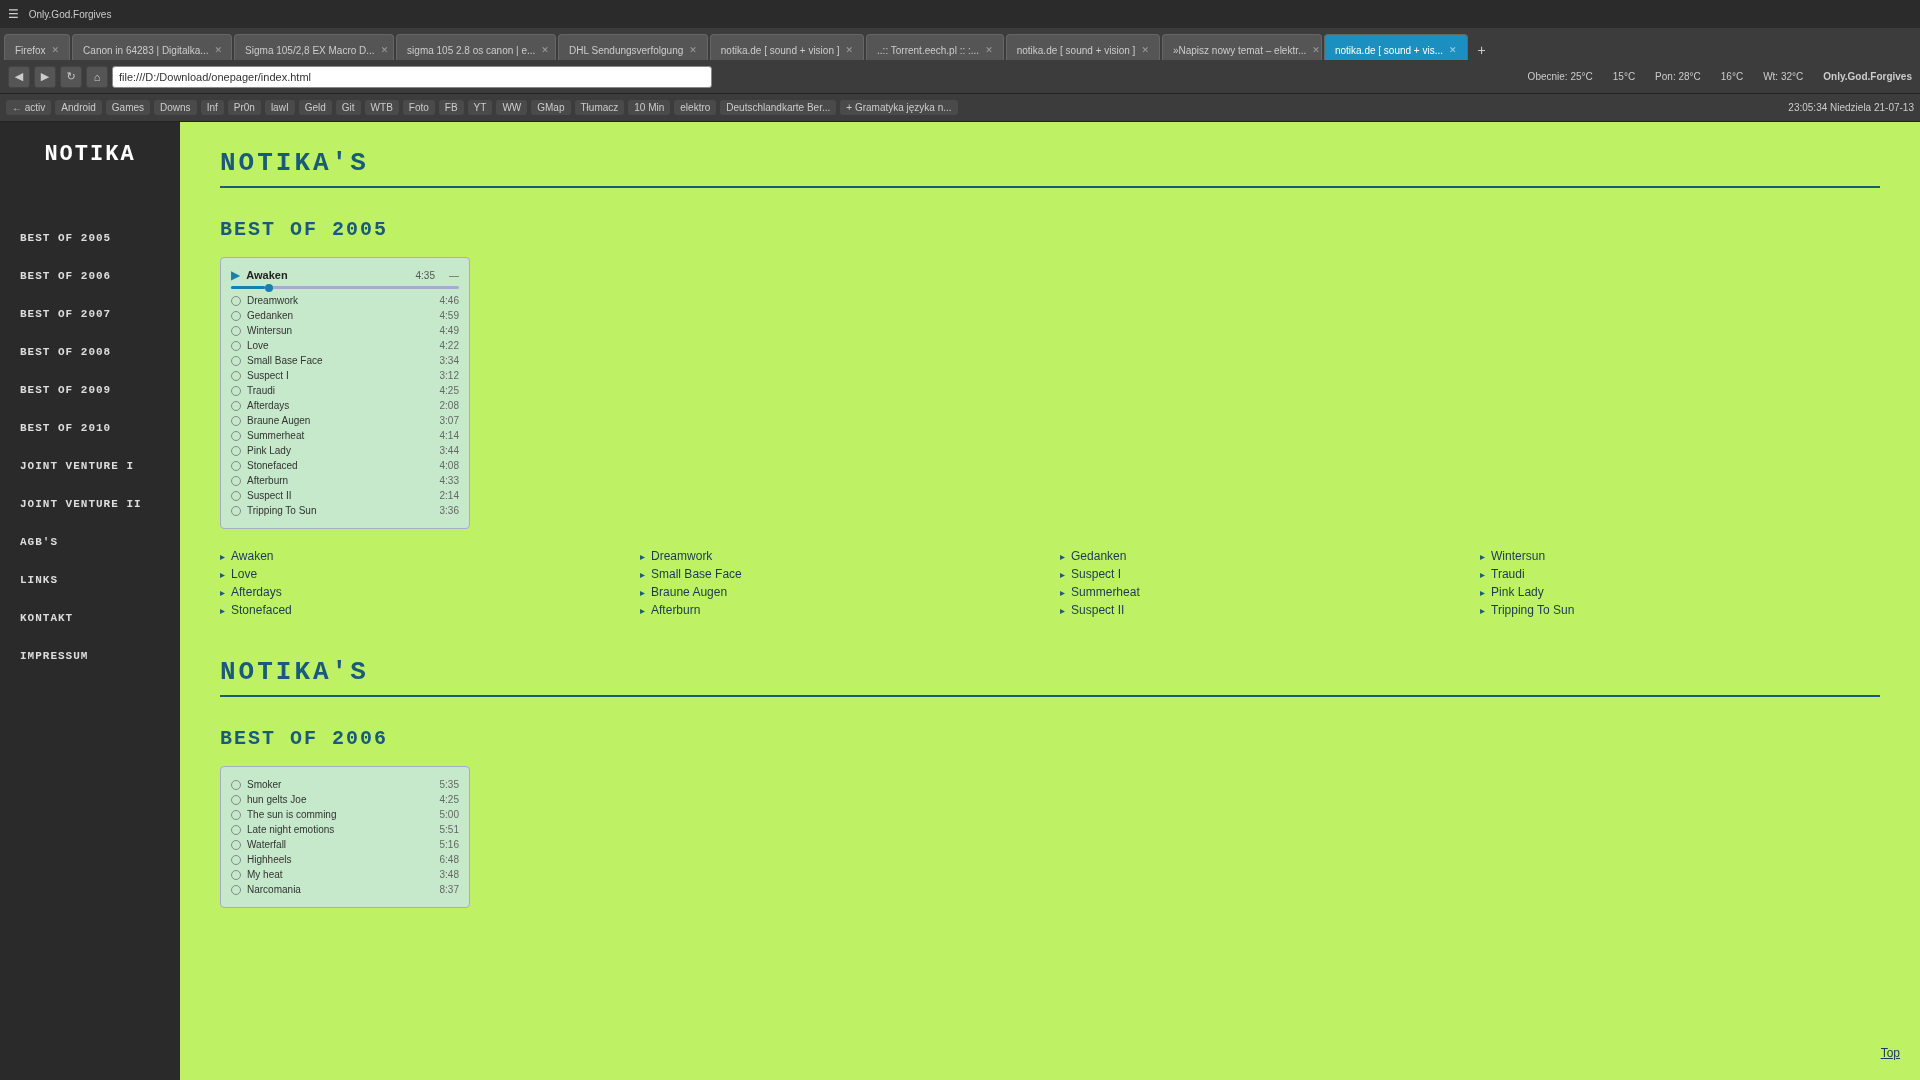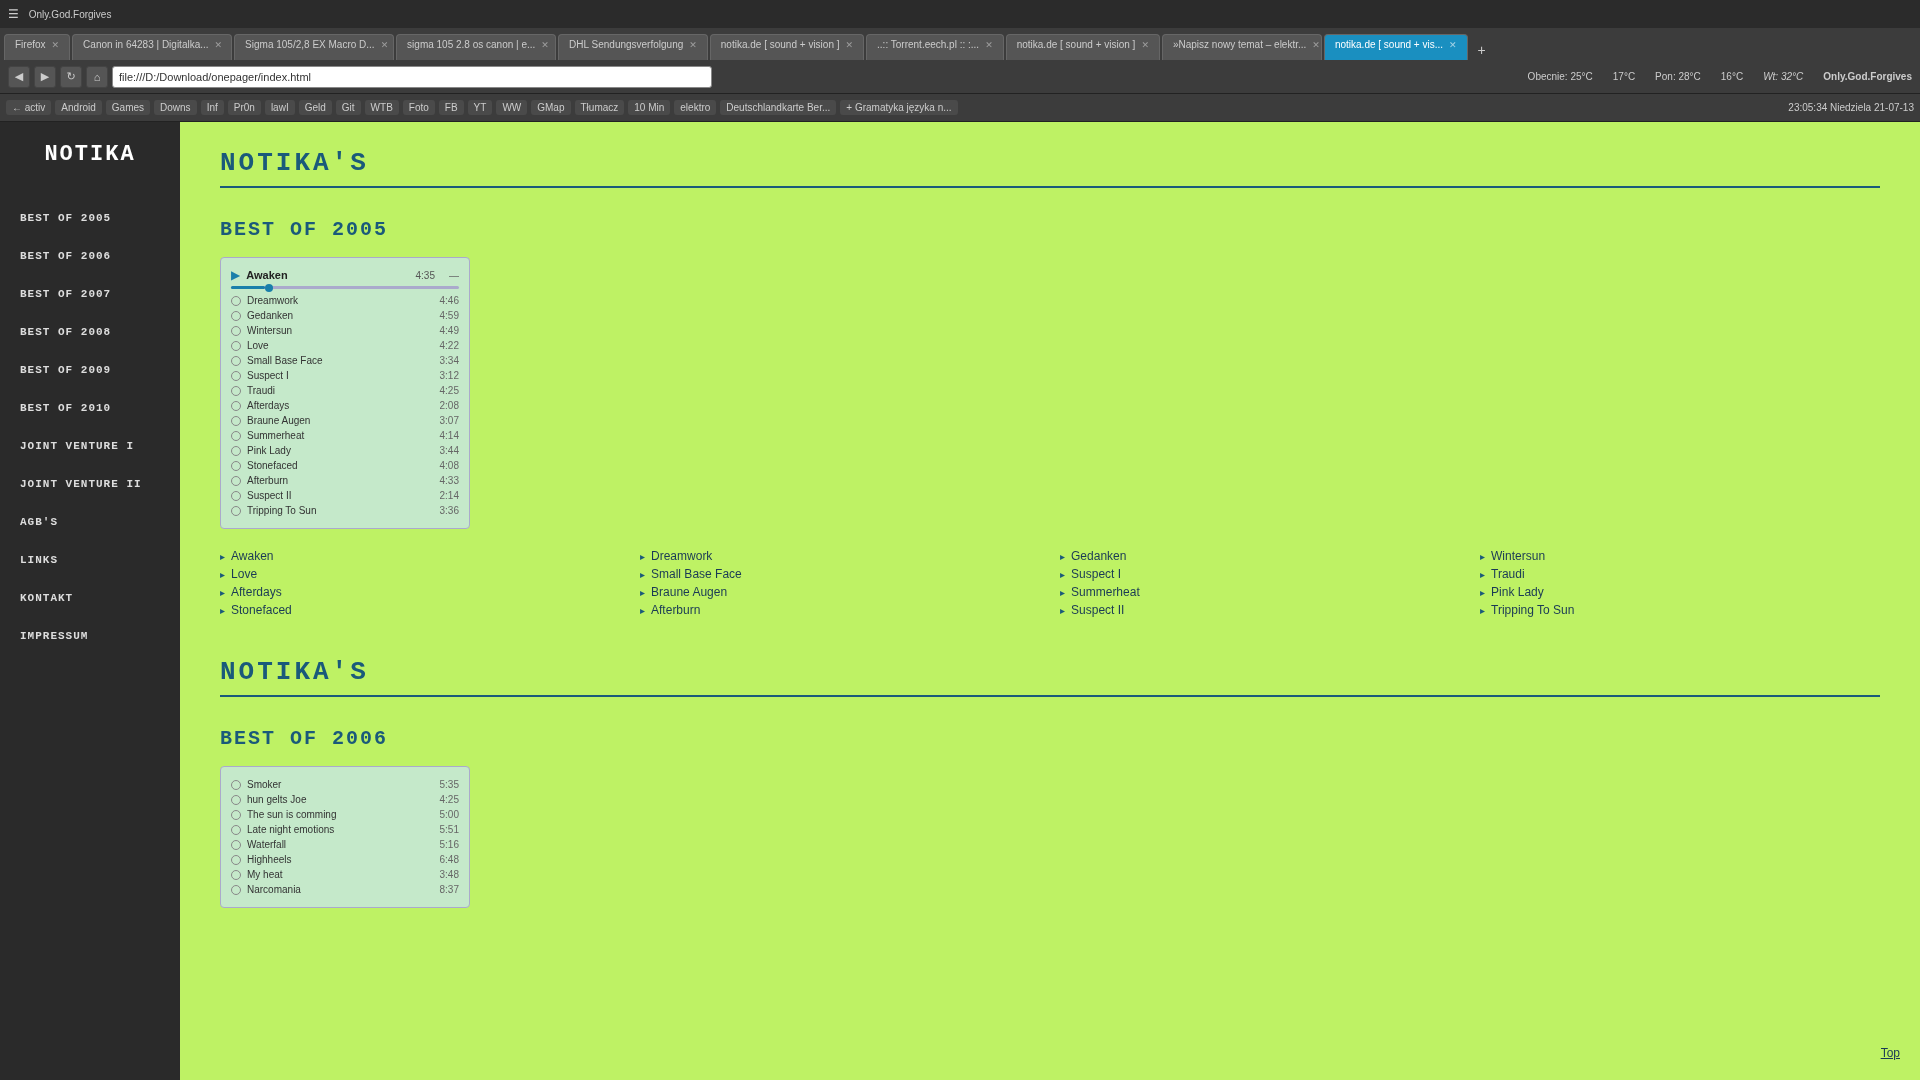--- a/index.html
+++ b/index.html
@@ -28,21 +28,21 @@
       padding: 0 4px;
       overflow: hidden;
     }
     .browser-tab {
       background: #555;
       color: #ccc;
       font-size: 10px;
       padding: 10px 10px;
       height: 26px;
       display: flex;
-      align-items: flex-end;
+      align-items: flex-start;
       border-radius: 4px 4px 0 0;
       max-width: 160px;
       white-space: nowrap;
       overflow: hidden;
       text-overflow: ellipsis;
       margin-right: 2px;
       border: 1px solid #666;
       border-bottom: none;
       cursor: pointer;
     }
@@ -117,20 +117,21 @@
 
     
     .sidebar {
       width: 180px;
       background: #2a2a2a;
       flex-shrink: 0;
       padding: 20px 0 20px 0;
       display: flex;
       flex-direction: column;
       align-items: center;
+      gap: 20px;
     }
     .sidebar-logo {
       font-family: 'Courier New', monospace;
       font-size: 22px;
       font-weight: bold;
       color: #fff;
       letter-spacing: 2px;
       text-align: center;
       margin-bottom: 30px;
       text-transform: uppercase;
@@ -350,24 +351,24 @@
     <span style="color:#ccc; padding: 2px 8px; cursor:pointer; font-size:14px;">+</span>
   </div>
   <div class="browser-toolbar">
     <div class="nav-btn">◀</div>
     <div class="nav-btn">▶</div>
     <div class="nav-btn">↻</div>
     <div class="nav-btn">⌂</div>
     <input class="address-bar" type="text" value="file:///D:/Download/onepager/index.html" style="">
     <div style="display:flex;align-items:center;gap:20px;margin-left:auto;">
       <span style="color:#ccc;font-size:10px;">Obecnie: 25°C</span>
-      <span style="color:#ccc;font-size:10px;">17°C</span>
+      <span style="color:#ccc;font-size:10px;">15°C</span>
       <span style="color:#ccc;font-size:10px;">Pon: 28°C</span>
       <span style="color:#ccc;font-size:10px;">16°C</span>
-      <span style="color:#ccc;font-size:10px;font-style:italic;">Wt: 32°C</span>
+      <span style="color:#ccc;font-size:10px;">Wt: 32°C</span>
       <span style="color:#ccc;font-size:10px;font-weight:bold;">Only.God.Forgives</span>
     </div>
   </div>
   <div class="bookmarks-bar">
     <div class="bookmark-item">← activ</div>
     <div class="bookmark-item">Android</div>
     <div class="bookmark-item">Games</div>
     <div class="bookmark-item">Downs</div>
     <div class="bookmark-item">Inf</div>
     <div class="bookmark-item">Pr0n</div>

